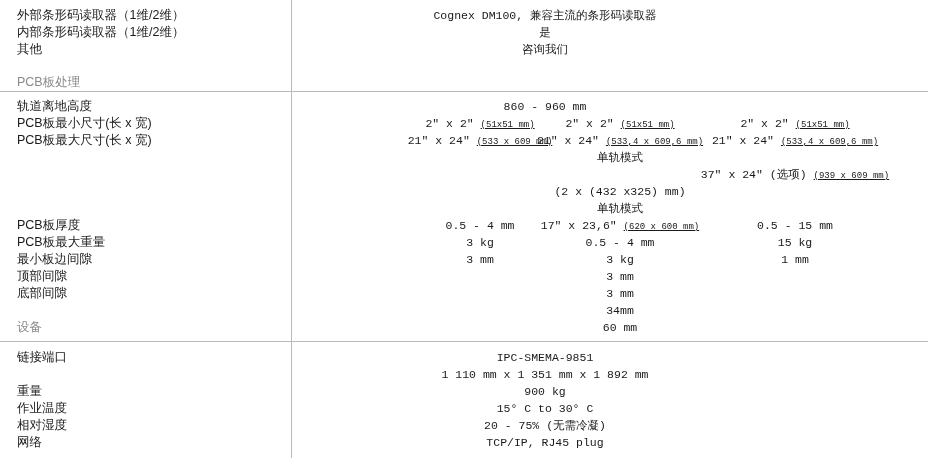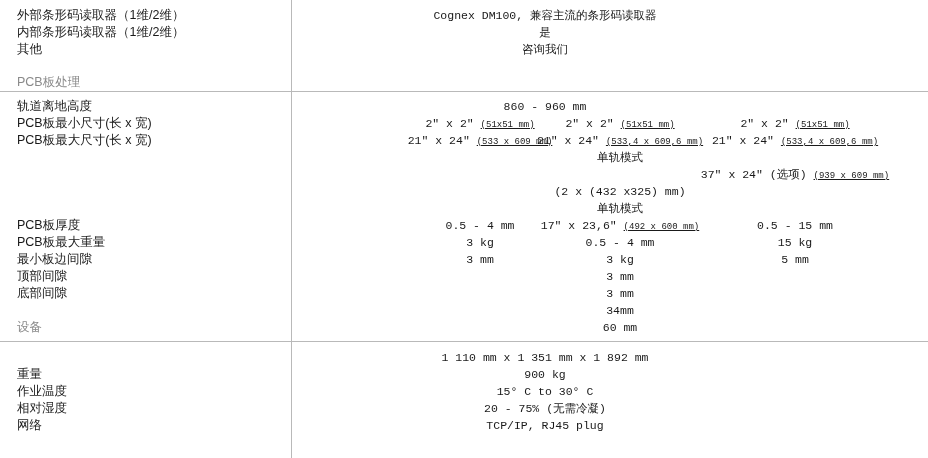--- a/index.html
+++ b/index.html
@@ -157,37 +157,37 @@
 
     <div class="row">
       <span class="cell c-2">单轨模式</span>
     </div>
 
     <div class="row">
       <span class="label">PCB板厚度</span>
       <span class="cell c-1">0.5 - 4 mm</span>
       <span class="cell c-2">
         <span>17″ x 23,6″</span>
-        <span class="small">(492 x 600 mm)</span>
+        <span class="small">(620 x 600 mm)</span>
       </span>
       <span class="cell c-3">0.5 - 15 mm</span>
     </div>
 
     <div class="row">
       <span class="label">PCB板最大重量</span>
       <span class="cell c-1">3 kg</span>
       <span class="cell c-2">0.5 - 4 mm</span>
       <span class="cell c-3">15 kg</span>
     </div>
 
     <div class="row">
       <span class="label">最小板边间隙</span>
       <span class="cell c-1">3 mm</span>
       <span class="cell c-2">3 kg</span>
-      <span class="cell c-3">5 mm</span>
+      <span class="cell c-3">1 mm</span>
     </div>
 
     <div class="row">
       <span class="label">顶部间隙</span>
       <span class="cell c-2">3 mm</span>
     </div>
 
     <div class="row">
       <span class="label">底部间隙</span>
       <span class="cell c-2">3 mm</span>
@@ -200,20 +200,24 @@
     <div class="row" style="height:22px;">
       <span class="label muted">设备</span>
       <span class="cell c-2">60 mm</span>
     </div>
   </div>
 
   <div class="hrule"></div>
 
   <div class="section" style="padding-top:7px;">
     <div class="row">
+      <span class="label">链接端口</span>
+      <span class="cell c-center">IPC-SMEMA-9851</span>
+    </div>
+    <div class="row">
       <span class="cell c-center">1 110 mm x 1 351 mm x 1 892 mm</span>
     </div>
     <div class="row">
       <span class="label">重量</span>
       <span class="cell c-center">900 kg</span>
     </div>
     <div class="row">
       <span class="label">作业温度</span>
       <span class="cell c-center">15° C to 30° C</span>
     </div>

